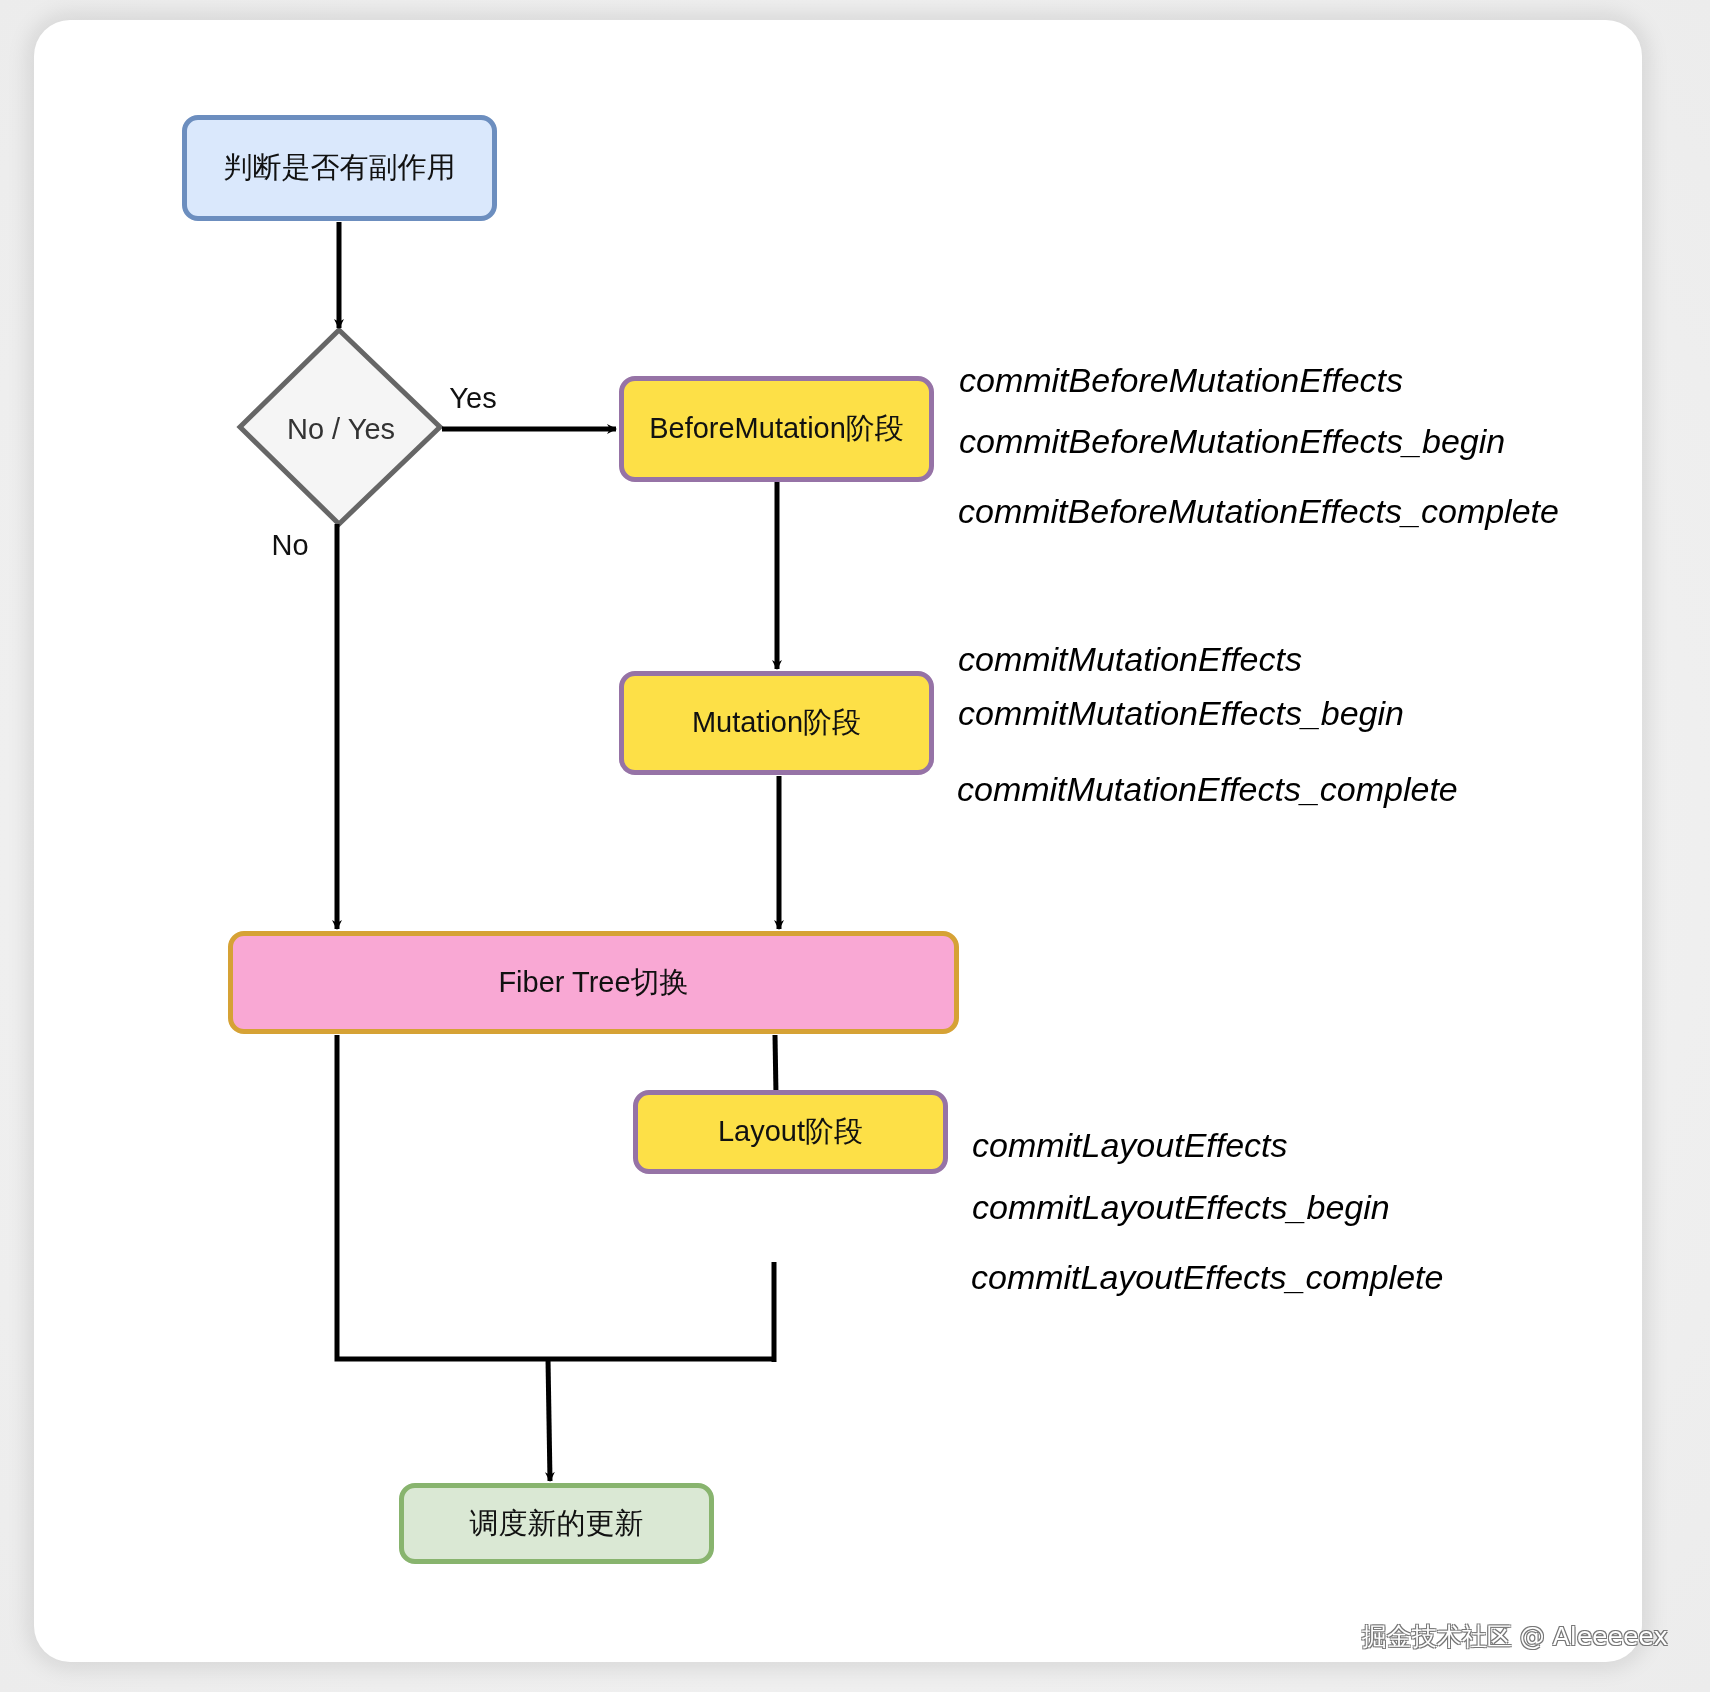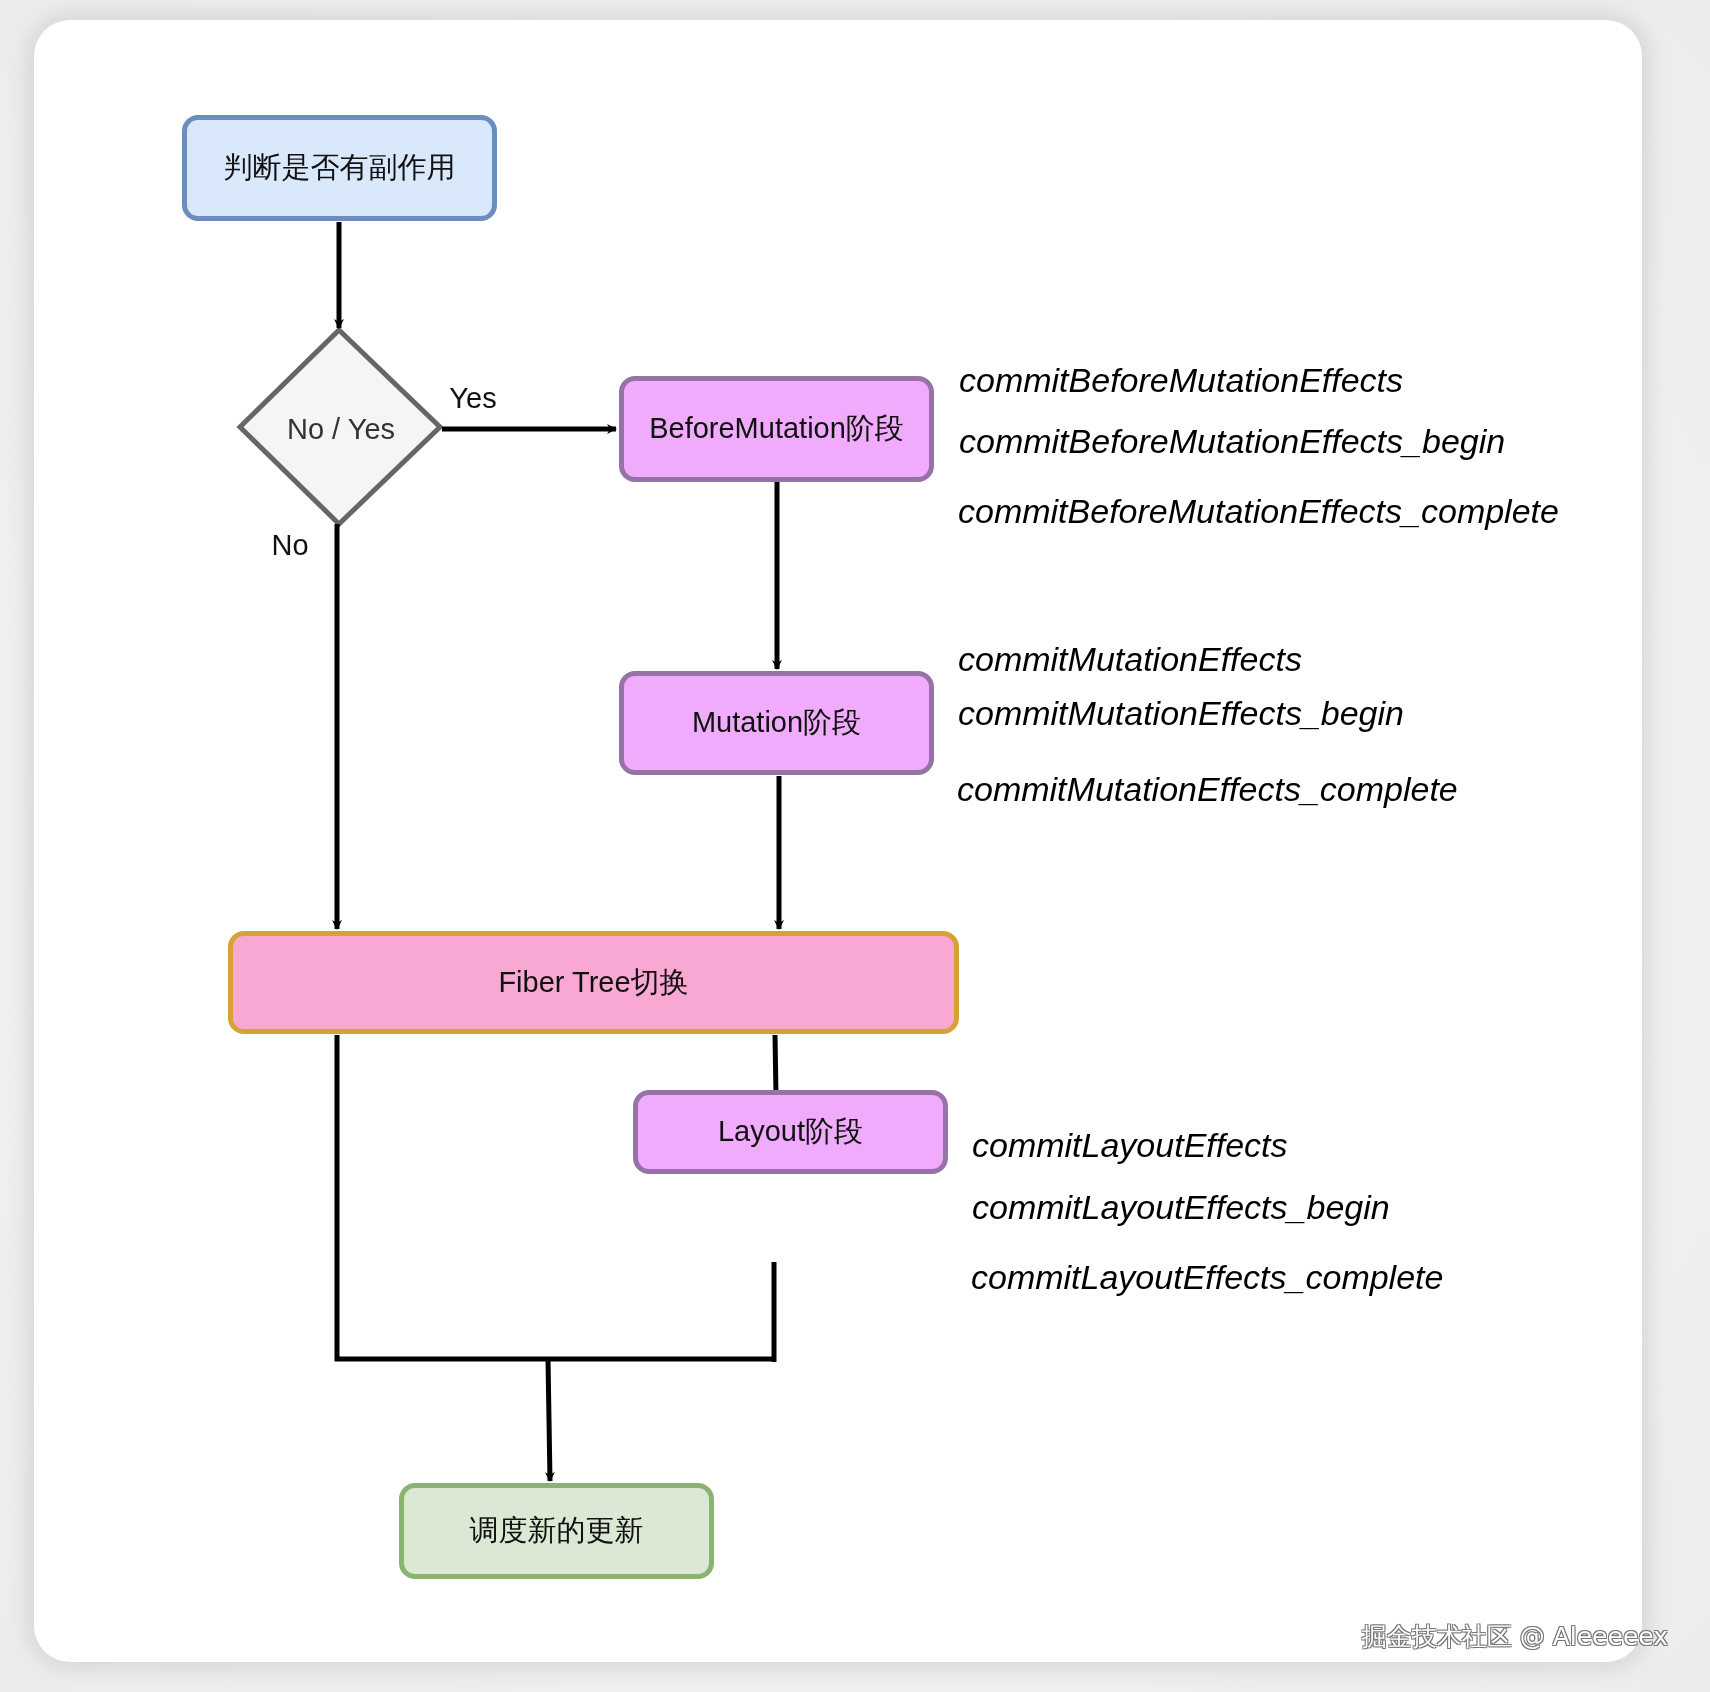--- a/index.html
+++ b/index.html
@@ -18,21 +18,21 @@
     box-shadow: 0 0 22px 6px rgba(0,0,0,0.10);
   }
   svg.diagram { position: absolute; left: 0; top: 0; }
   .node {
     position: absolute; box-sizing: border-box;
     border-radius: 16px; border: 5px solid;
     display: flex; align-items: center; justify-content: center;
     color: #111; font-size: 29px; white-space: nowrap;
   }
   .node.blue   { background: #dae8fc; border-color: #6c8ebf; }
-  .node.purple { background: #f0abfc; border-color: #9673a6; }
+  .node.purple { background: #fde047; border-color: #9673a6; }
   .node.yellow { background: #f9a8d4; border-color: #d6a235; }
   .node.green  { background: #dae8d4; border-color: #88b46e; }
   .diamond-label {
     position: absolute; font-size: 29px; color: #333; white-space: nowrap;
     transform: translate(-50%, -50%);
   }
   .edge-label {
     position: absolute; font-size: 29px; color: #111; white-space: nowrap;
     transform: translate(-50%, -50%);
   }
@@ -101,21 +101,21 @@
 </div>
 
 <div class="node yellow" style="left:228px; top:931px; width:731px; height:103px;">
   <span>Fiber Tree切换</span>
 </div>
 
 <div class="node purple" style="left:633px; top:1090px; width:315px; height:84px;">
   <span>Layout阶段</span>
 </div>
 
-<div class="node green" style="left:399px; top:1483px; width:315px; height:96px;">
+<div class="node green" style="left:399px; top:1483px; width:315px; height:81px;">
   <span>调度新的更新</span>
 </div>
 
 <div class="fn" style="left:959px; top:363px;">commitBeforeMutationEffects</div>
 <div class="fn" style="left:959px; top:424px;">commitBeforeMutationEffects_begin</div>
 <div class="fn" style="left:958px; top:494px;">commitBeforeMutationEffects_complete</div>
 
 <div class="fn" style="left:958px; top:642px;">commitMutationEffects</div>
 <div class="fn" style="left:958px; top:696px;">commitMutationEffects_begin</div>
 <div class="fn" style="left:957px; top:772px;">commitMutationEffects_complete</div>

